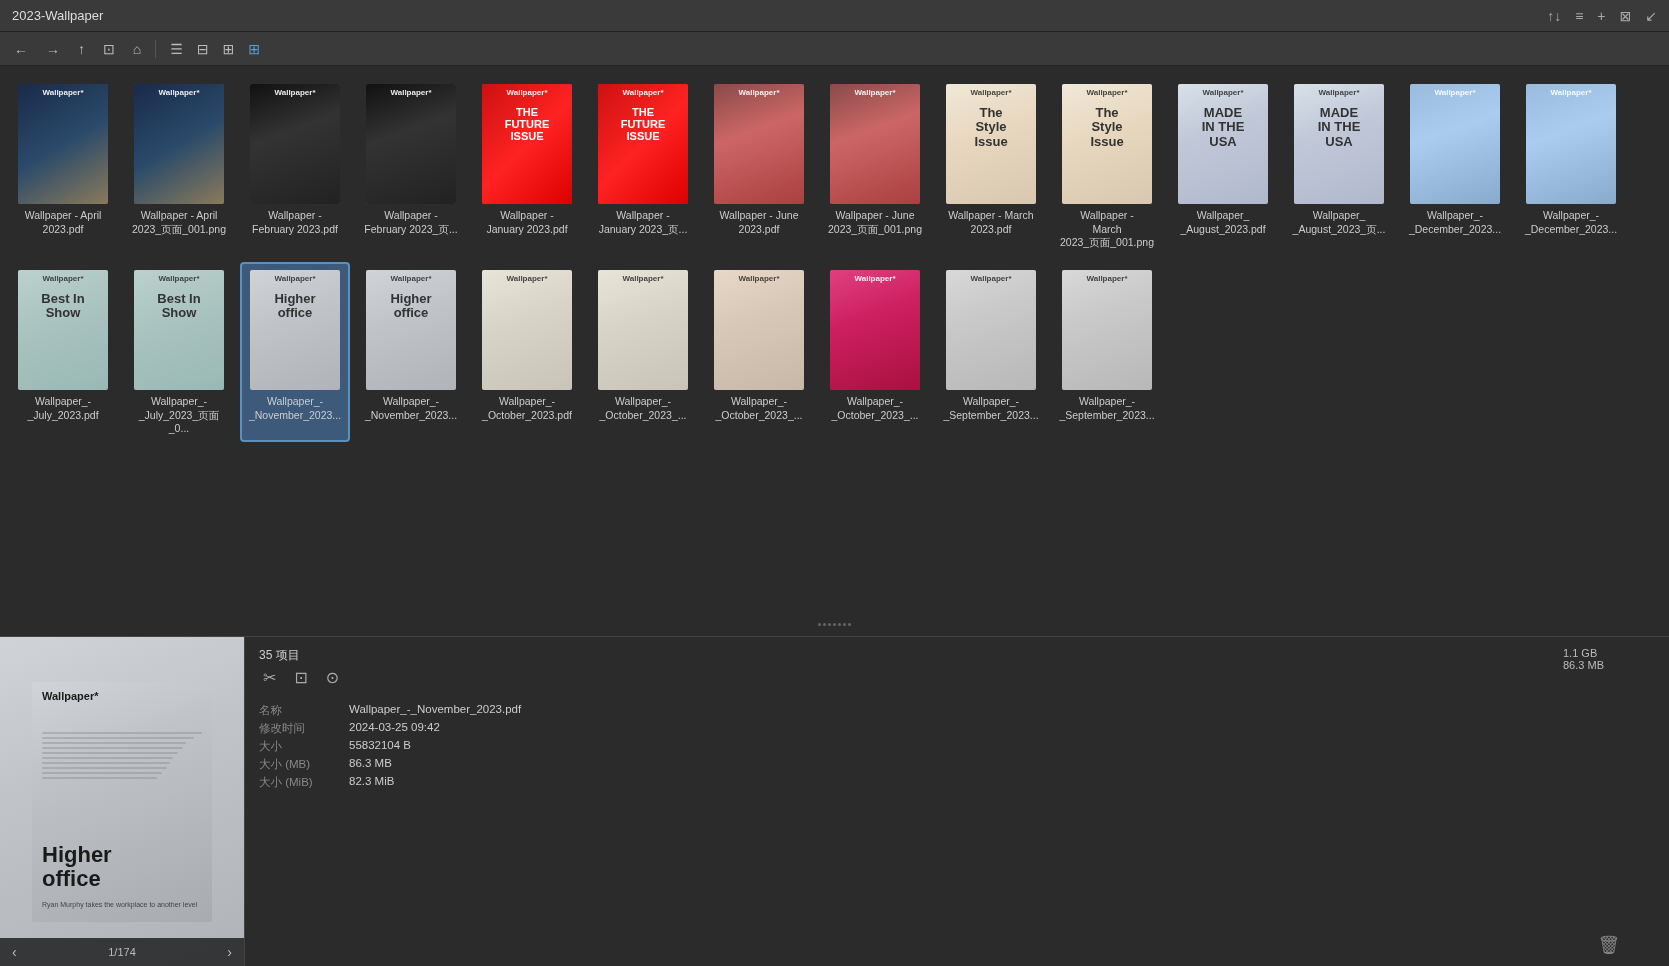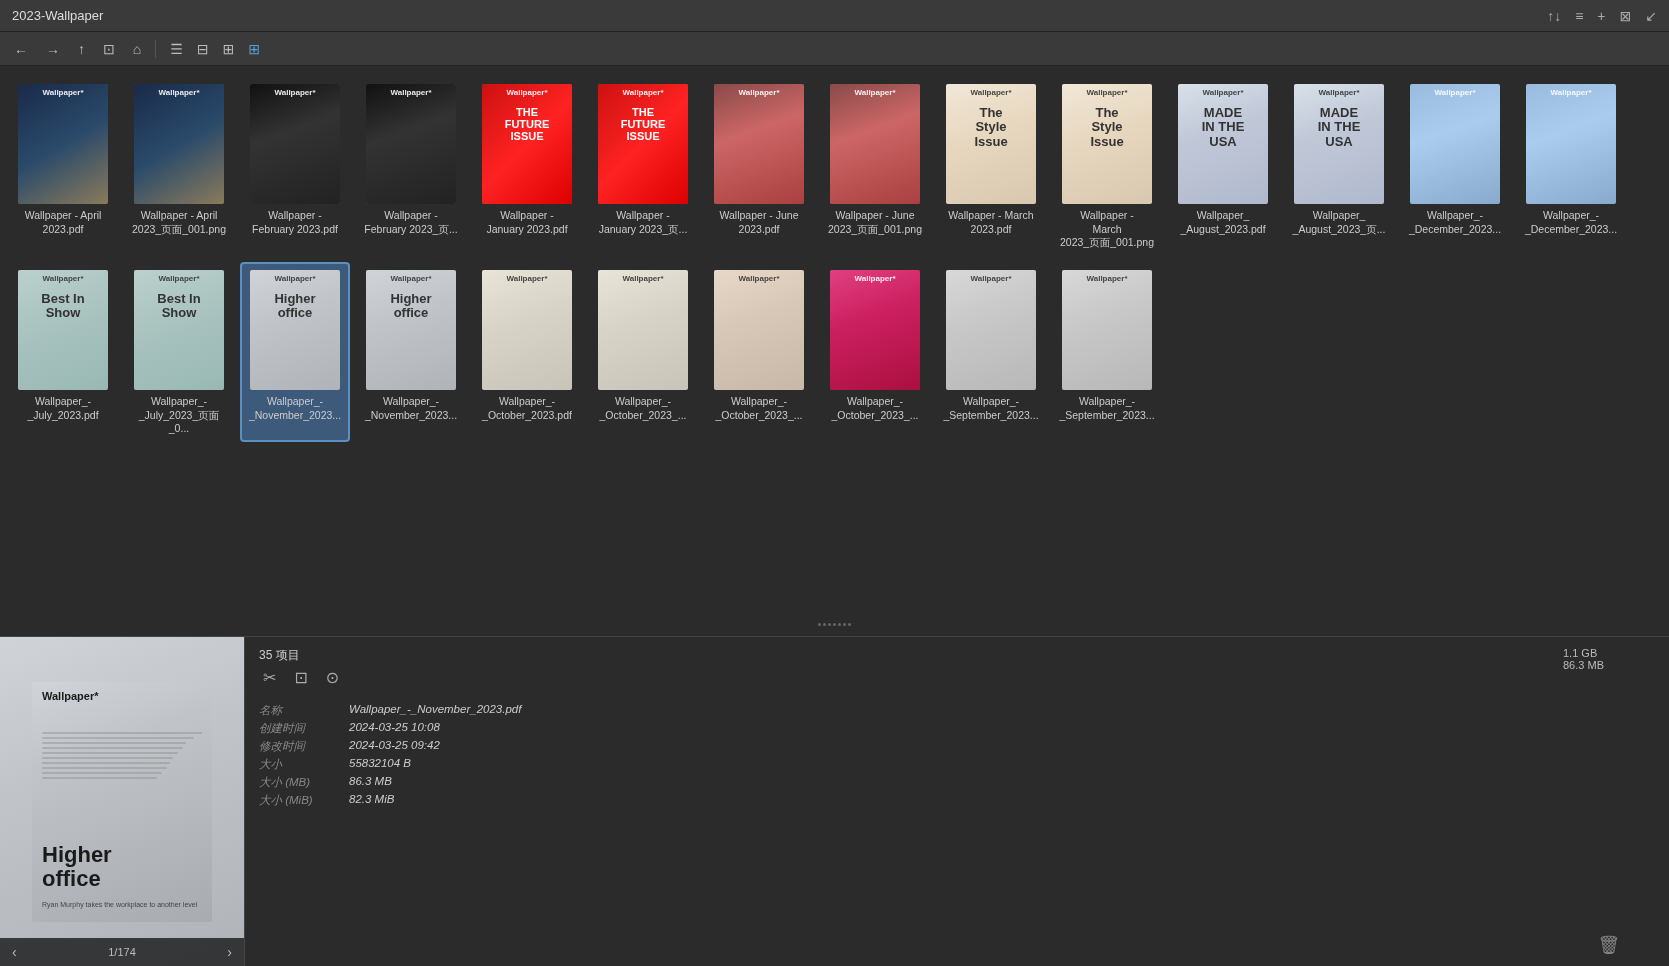--- a/index.html
+++ b/index.html
@@ -217,21 +217,20 @@
       font-size: 16px;
       cursor: pointer;
       padding: 2px 4px;
     }
     .info-row {
       display: grid;
       grid-template-columns: 80px 1fr;
       gap: 0 10px;
       margin-bottom: 3px;
       font-size: 11.5px;
-      font-style: italic;
     }
     .info-label { color: #888; }
     .info-value { color: #ccc; }
 
     
     .right-stats {
       width: 120px;
       padding: 10px 14px;
       display: flex;
       flex-direction: column;
@@ -619,24 +618,20 @@
     <div class="info-actions">
       <button class="info-action-btn">✂</button>
       <button class="info-action-btn">⊡</button>
       <button class="info-action-btn">⊙</button>
     </div>
     <div class="info-row">
       <span class="info-label">名称</span>
       <span class="info-value">Wallpaper_-_November_2023.pdf</span>
     </div>
     <div class="info-row">
-      <span class="info-label">创建时间</span>
-      <span class="info-value">2024-03-25  10:08</span>
-    </div>
-    <div class="info-row">
       <span class="info-label">修改时间</span>
       <span class="info-value">2024-03-25  09:42</span>
     </div>
     <div class="info-row">
       <span class="info-label">大小</span>
       <span class="info-value">55832104 B</span>
     </div>
     <div class="info-row">
       <span class="info-label">大小 (MB)</span>
       <span class="info-value">86.3 MB</span>

